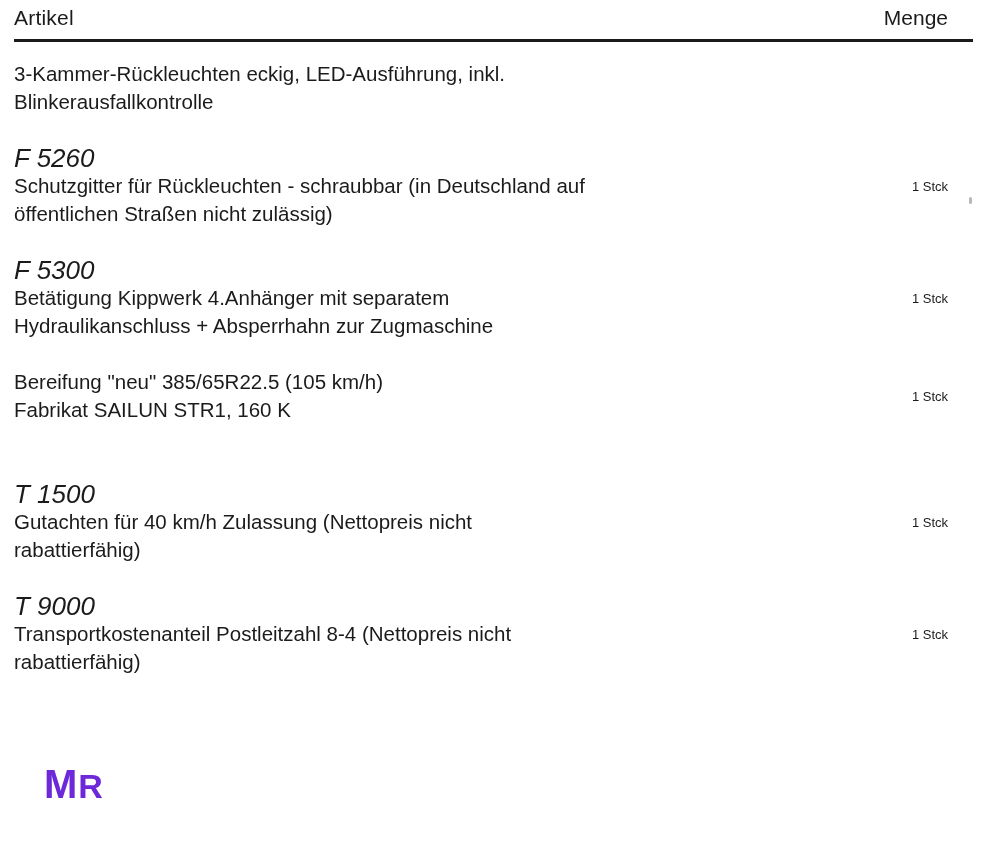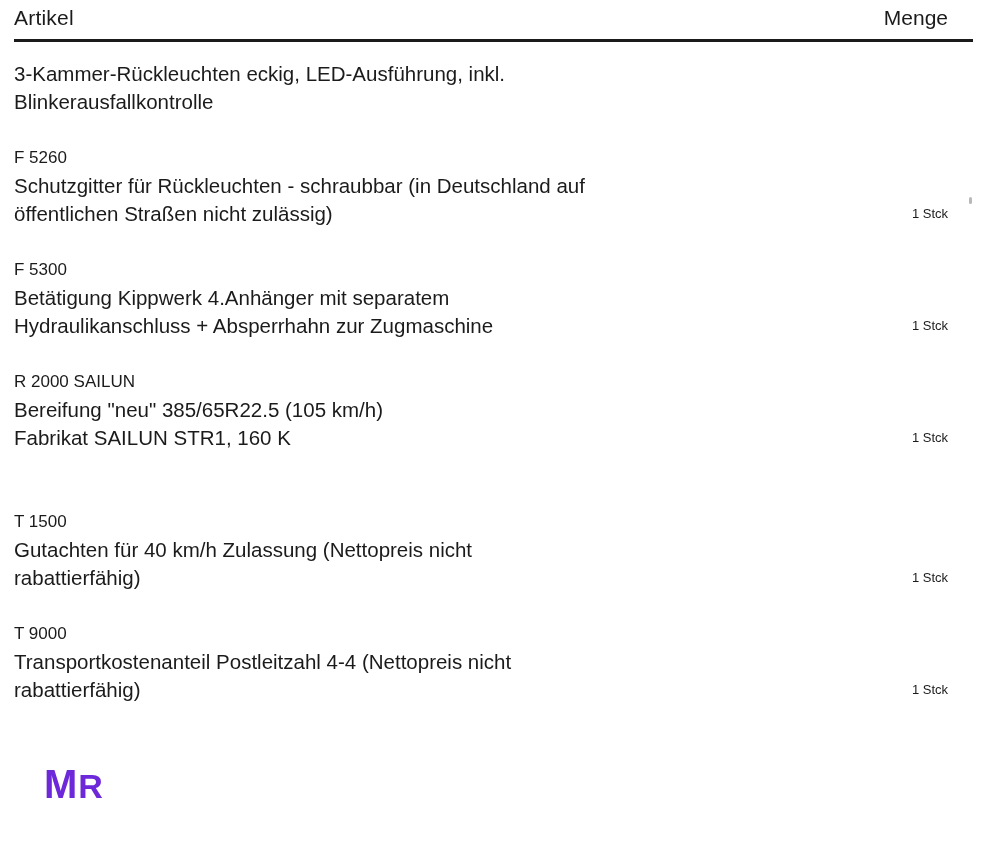--- a/index.html
+++ b/index.html
@@ -37,33 +37,34 @@
     height: 3px;
     background: #1b1b1b;
     width: 100%;
     margin-bottom: 18px;
   }
 
   
   .row {
     display: flex;
     justify-content: space-between;
-    align-items: flex-end;
+    align-items: center;
     width: 100%;
     gap: 20px;
   }
   .row-desc {
     font-size: 20.5px;
     line-height: 28px;
     max-width: 800px;
     white-space: pre-line;
   }
   .row-code {
-    font-size: 17px;
+    font-size: 26px;
     line-height: 28px;
+    font-style: italic;
   }
   .row-qty {
     font-size: 13px;
     line-height: 28px;
     white-space: nowrap;
     padding-right: 25px;
     padding-top: 1px;
   }
   .spacer-md { height: 28px; }
   .spacer-lg { height: 56px; }
@@ -130,21 +131,20 @@
       <div class="row-desc">Betätigung Kippwerk 4.Anhänger mit separatem
 Hydraulikanschluss + Absperrhahn zur Zugmaschine</div>
     </div>
     <div class="row-qty">1 Stck</div>
   </div>
 
   <div class="spacer-md"></div>
 
   <div class="row">
     <div>
-      <div class="row-code">R 2000 SAILUN</div>
       <div class="row-desc">Bereifung "neu" 385/65R22.5 (105 km/h)
 Fabrikat SAILUN STR1, 160 K</div>
     </div>
     <div class="row-qty">1 Stck</div>
   </div>
 
   <div class="spacer-lg"></div>
 
   <div class="row">
     <div>
@@ -153,21 +153,21 @@
 rabattierfähig)</div>
     </div>
     <div class="row-qty">1 Stck</div>
   </div>
 
   <div class="spacer-md"></div>
 
   <div class="row">
     <div>
       <div class="row-code">T 9000</div>
-      <div class="row-desc">Transportkostenanteil Postleitzahl 4-4 (Nettopreis nicht
+      <div class="row-desc">Transportkostenanteil Postleitzahl 8-4 (Nettopreis nicht
 rabattierfähig)</div>
     </div>
     <div class="row-qty">1 Stck</div>
   </div>
 
   <div class="speck"></div>
 
   <div class="stamp">
     <span class="m">M</span><span class="r">R</span>
   </div>

